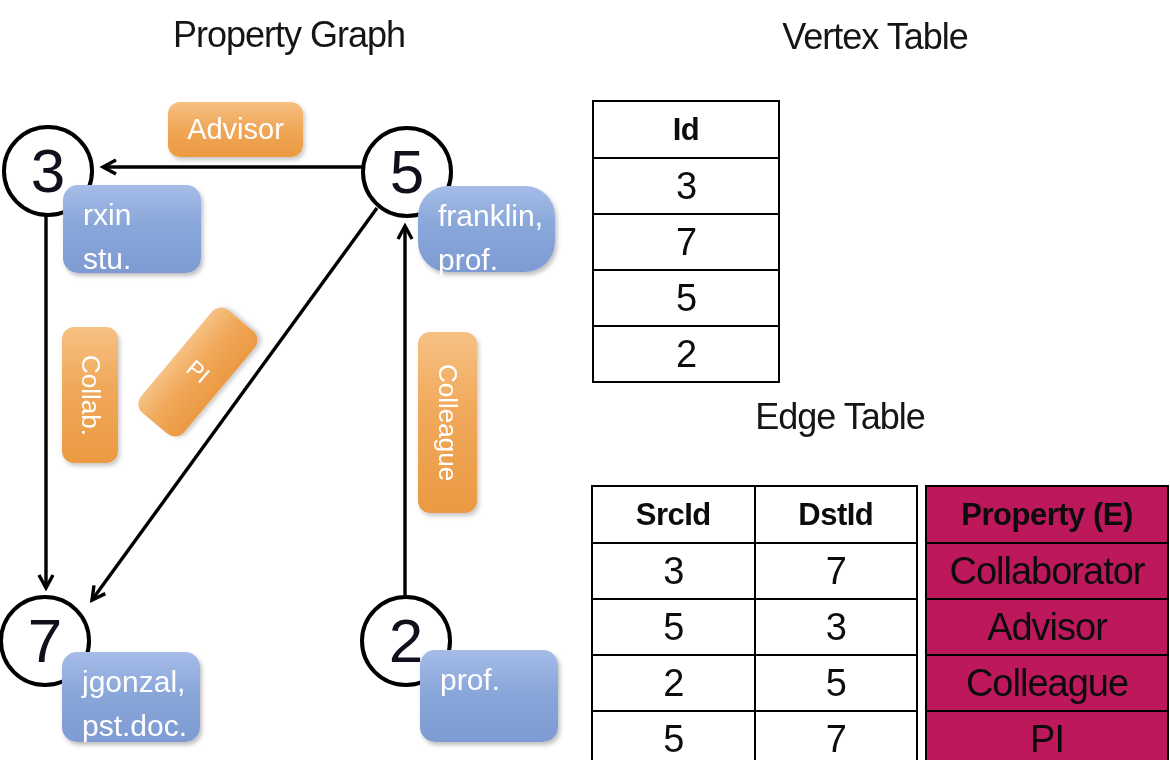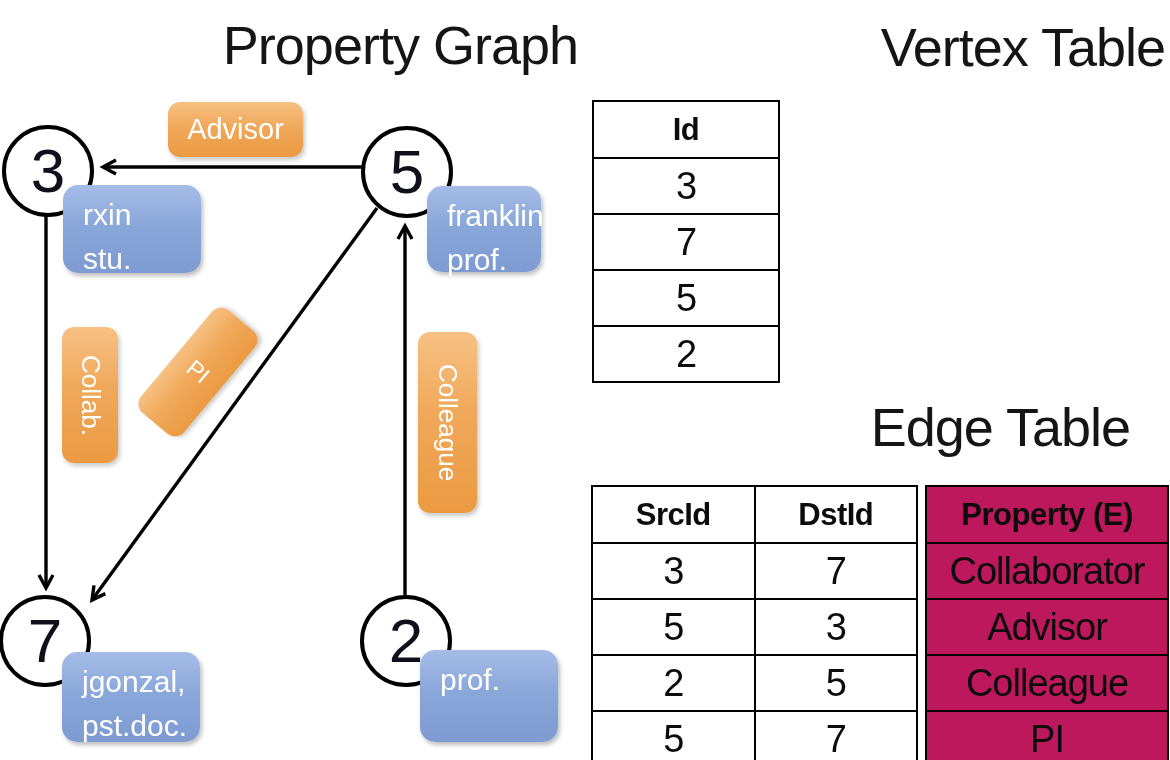--- a/index.html
+++ b/index.html
@@ -2,22 +2,22 @@
 <html><head>
 <meta charset="utf-8">
 <style>
   html,body{margin:0;padding:0;background:#fff;}
   .canvas{
     position:relative; width:1170px; height:760px; overflow:hidden;
     background:#fff; font-family:"Liberation Sans", sans-serif; color:#000;
   }
   
   .big-title{
-    position:absolute; margin:0; font-weight:400; font-size:54px;
-    letter-spacing:-1px; color:#151515; text-align:right; white-space:nowrap;
+    position:absolute; margin:0; font-weight:400; font-size:36px;
+    letter-spacing:-1px; color:#151515; text-align:center; white-space:nowrap;
   }
   #pg-title{left:0; top:14px; width:578px;}
   #vt-title{left:585px; top:16px; width:580px;}
   #et-title{left:550px; top:396px; width:580px;}
 
   
   .edges{position:absolute; left:0; top:0;}
   .edges line{stroke:#000; stroke-width:3.4px;}
 
   
@@ -33,21 +33,21 @@
   #node-2{left:360px; top:595px;}
 
   
   .prop-box{
     position:absolute; box-sizing:border-box; border-radius:15px;
     background:linear-gradient(180deg,#a5bce7 0%,#8aa7da 45%,#7d9bd2 100%);
     color:#fff; font-size:30px; line-height:1.47; padding:8px 6px 6px 20px;
     box-shadow:2px 3px 4px rgba(110,110,110,.45);
   }
   #prop-rxin    {left:63px;  top:185px; width:138px; height:88px;}
-  #prop-franklin{left:427px; top:186px; width:114px; height:86px;}
+  #prop-franklin{left:418px; top:186px; width:137px; height:86px;border-radius:30px;}
   #prop-jgonzal {left:62px;  top:652px; width:138px; height:90px;}
   #prop-istoica {left:420px; top:650px; width:138px; height:92px;}
   .prop-box span{display:block; white-space:nowrap;}
 
   
   .edge-label{
     position:absolute; box-sizing:border-box; border-radius:12px;
     background:linear-gradient(180deg,#f6c183 0%,#f0a85a 45%,#eb9a41 100%);
     color:#fff; display:flex; align-items:center; justify-content:center;
     box-shadow:2px 3px 4px rgba(120,120,120,.4); white-space:nowrap;

